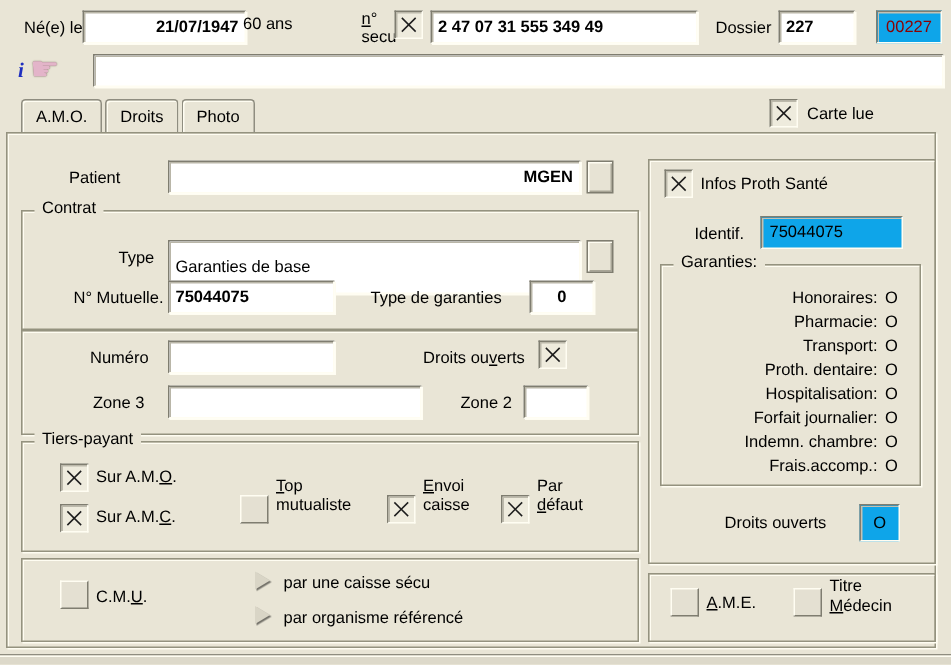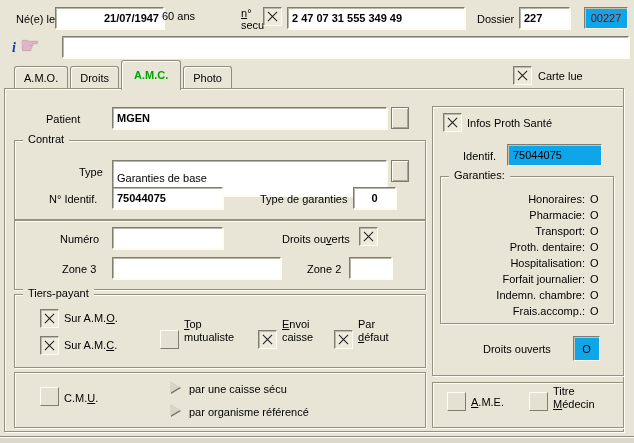--- a/index.html
+++ b/index.html
@@ -102,46 +102,43 @@
 </span>
 <input class="field" style="left: 62px; top: 36px; width: 567px; height: 22px;" value="">
 
 <div class="tabbar">
   <div class="tab">
       <span>A.M.O.</span>
     </div>
   <div class="tab">
       <span>Droits</span>
     </div>
-  <div class="tab active">
-      <span>A.M.C.</span>
-    </div>
   <div class="tab">
       <span>Photo</span>
     </div>
 </div>
 <span class="cb checked" style="left:513px;top:66px"></span>
 <span class="lbl" style="left:538px;top:70px">Carte lue</span>
 
 <div class="box" style="left:4px;top:88px;width:618px;height:342px"></div>
 
 <span class="lbl" style="left:46px;top:113px">Patient</span>
-<input class="field bold" style="left: 112px; top: 107px; width: 275px; height: 22px;" value="MGEN">
+<input class="field bold" style="left: 112px; top: 107px; width: 275px; height: 22px; text-align: right;" value="MGEN">
 <span class="btn-small" style="left:391px;top:107px"></span>
 
 <div class="box" style="left:14px;top:140px;width:410px;height:78px">
   <span class="legend">Contrat</span>
 </div>
 <span class="lbl" style="left:79px;top:166px">Type</span>
 <input class="field" style="left: 112px; top: 160px; width: 275px; height: 36px;" value="Garanties de base">
 <span class="btn-small" style="left:391px;top:160px"></span>
 
-<span class="lbl" style="left:49px;top:193px">N° Identif.</span>
+<span class="lbl" style="left:49px;top:193px">N° Mutuelle.</span>
 <input class="field bold" style="left: 112px; top: 187px; width: 111px; height: 22px;" value="75044075">
-<span class="lbl" style="left:260px;top:193px">Type de garanties</span>
+<span class="lbl" style="left:247px;top:193px">Type de garanties</span>
 <input class="field bold" style="left: 353px; top: 187px; width: 43px; height: 22px; text-align: center;" value="0">
 
 <div class="box" style="left:14px;top:220px;width:410px;height:68px"></div>
 <span class="lbl" style="left:60px;top:233px">Numéro</span>
 <input class="field" style="left: 112px; top: 227px; width: 111px; height: 22px;" value="">
 <span class="lbl" style="left:282px;top:233px"><span>Droits ou</span><span class="u">v</span><span>erts</span></span>
 <span class="cb checked" style="left:359px;top:227px"></span>
 <span class="lbl" style="left:62px;top:263px">Zone 3</span>
 <input class="field" style="left: 112px; top: 257px; width: 169px; height: 22px;" value="">
 <span class="lbl" style="left:307px;top:263px">Zone 2</span>

